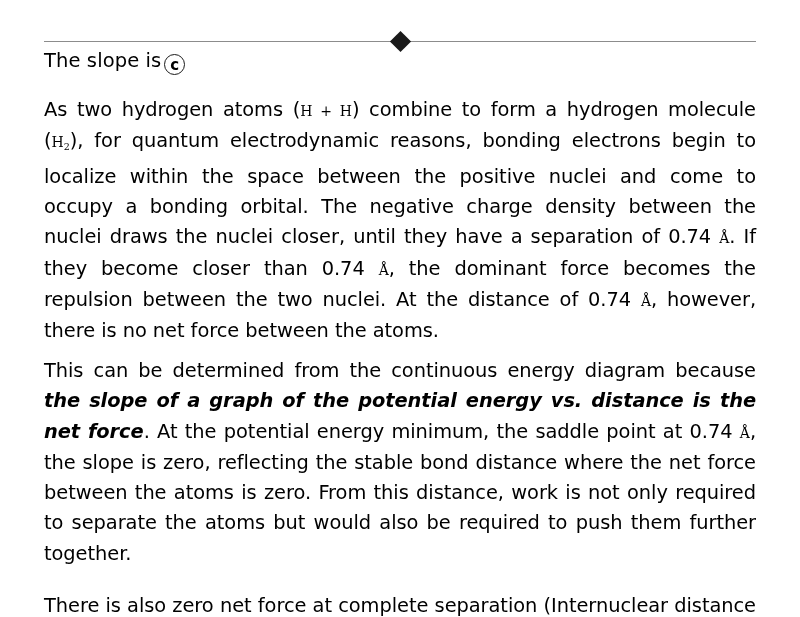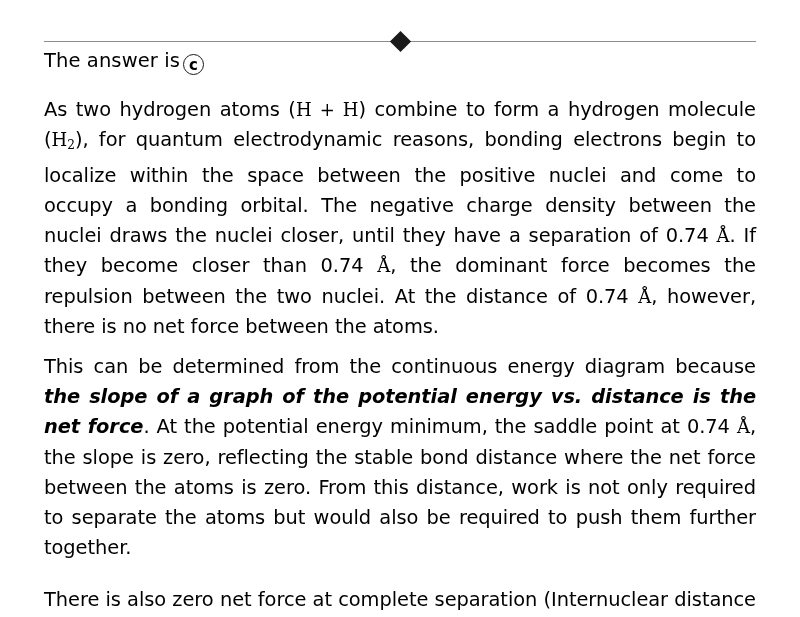--- a/index.html
+++ b/index.html
@@ -80,21 +80,21 @@
   .para {
     margin: 0;
     padding: 0;
   }
   .para-1 { margin-top: 20px; }
   .para-2 { margin-top: 10px; }
   .para-3 { margin-top: 22px; }
 
   .serif {
     font-family: "DejaVu Serif", serif;
-    font-size: 18px;
+    font-size: 14px;
   }
   .serif sub {
     font-size: 0.68em;
     vertical-align: -0.28em;
   }
   .emph {
     font-style: italic;
     font-weight: bold;
   }
 </style>
@@ -102,21 +102,21 @@
 <body>
 
 <div class="page">
 
   <div class="top-rule-wrap">
     <div class="top-rule"></div>
     <div class="diamond"></div>
   </div>
 
   <div class="answer-line">
-    <span>The answer is</span><span class="answer-circle">c</span>
+    <span>The slope is</span><span class="answer-circle">c</span>
   </div>
 
   <div class="body-text">
 
     <p class="para para-1"><span>As two hydrogen atoms (</span><span class="serif">H + H</span><span>) combine to form a hydrogen molecule (</span><span class="serif"><span>H</span><sub>2</sub></span><span>), for quantum electrodynamic reasons, bonding electrons begin to localize within the space between the positive nuclei and come to occupy a bonding orbital.  The negative charge density between the nuclei draws the nuclei closer, until they have a separation of 0.74 </span><span class="serif">Å</span><span>.  If they become closer than 0.74 </span><span class="serif">Å</span><span>, the dominant force becomes the repulsion between the two nuclei.  At the distance of 0.74 </span><span class="serif">Å</span><span>, however, there is no net force between the atoms.</span></p>
 
     <p class="para para-2"><span>This can be determined from the continuous energy diagram because </span><span class="emph">the slope of a graph of the potential energy vs. distance is the net force</span><span>.  At the potential energy minimum, the saddle point at 0.74 </span><span class="serif">Å</span><span>, the slope is zero, reflecting the stable bond distance where the net force between the atoms is zero.  From this distance, work is not only required to separate the atoms but would also be required to push them further together.</span></p>
 
     <p class="para para-3"><span>There is also zero net force at complete separation (Internuclear distance = </span></p>
 

